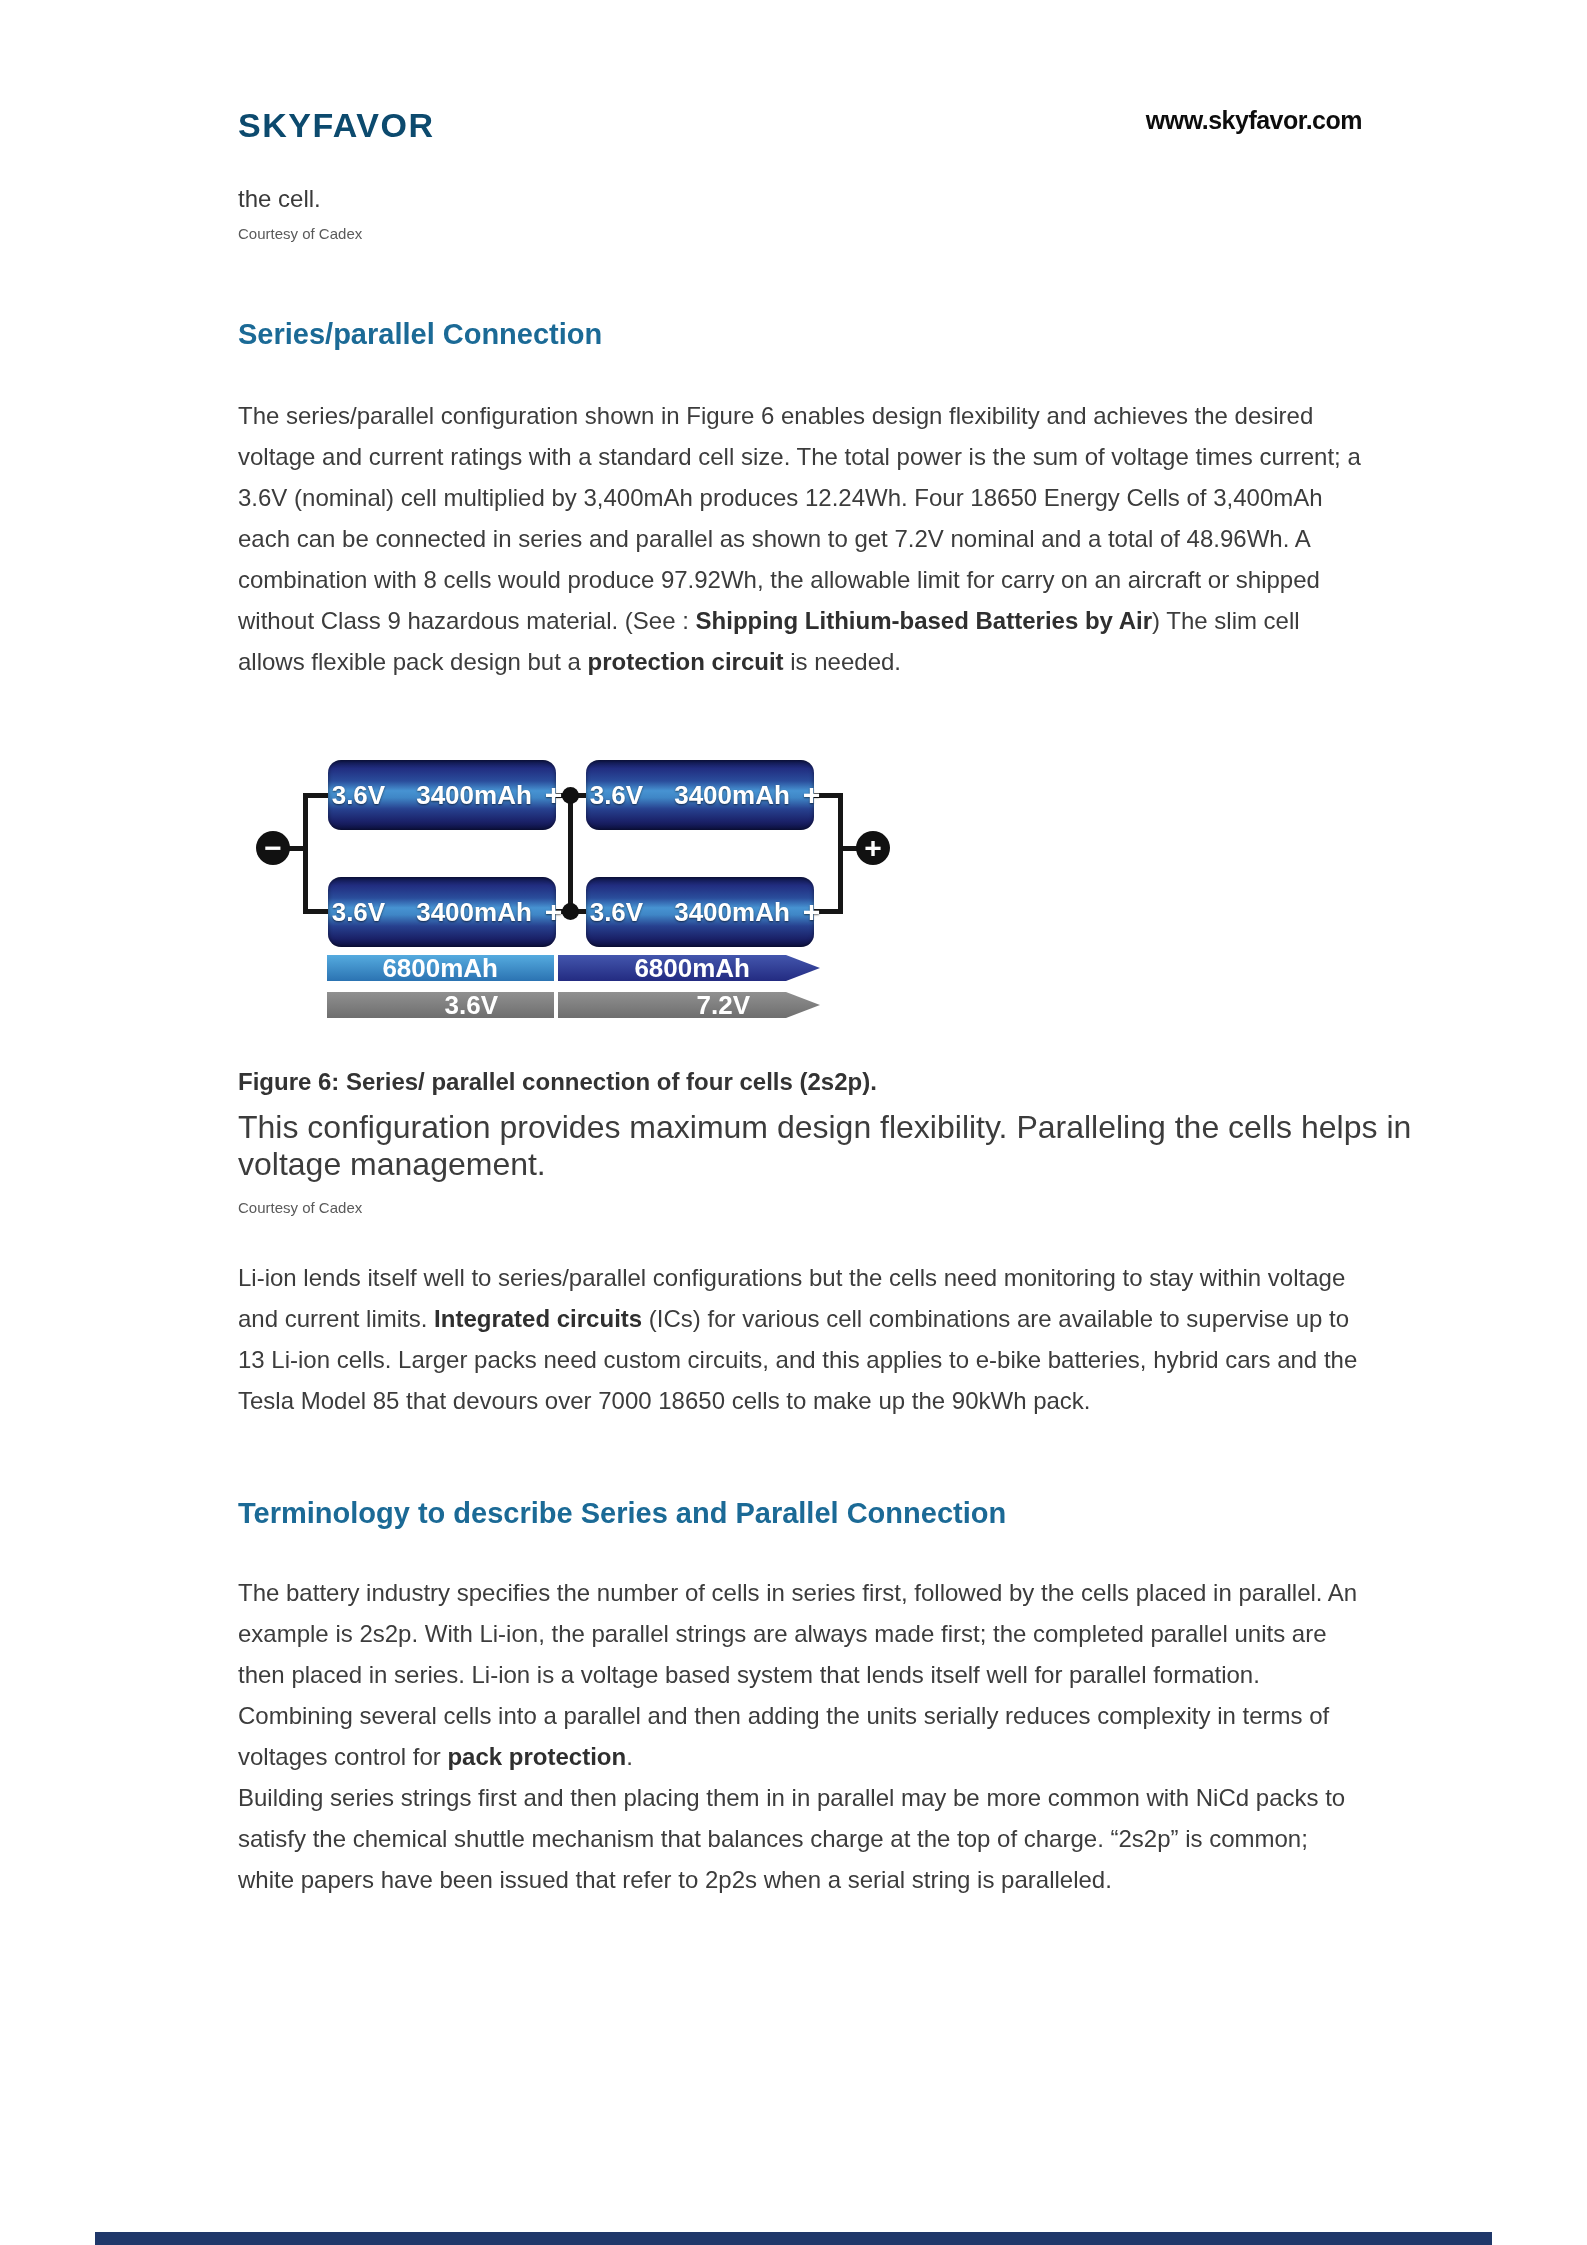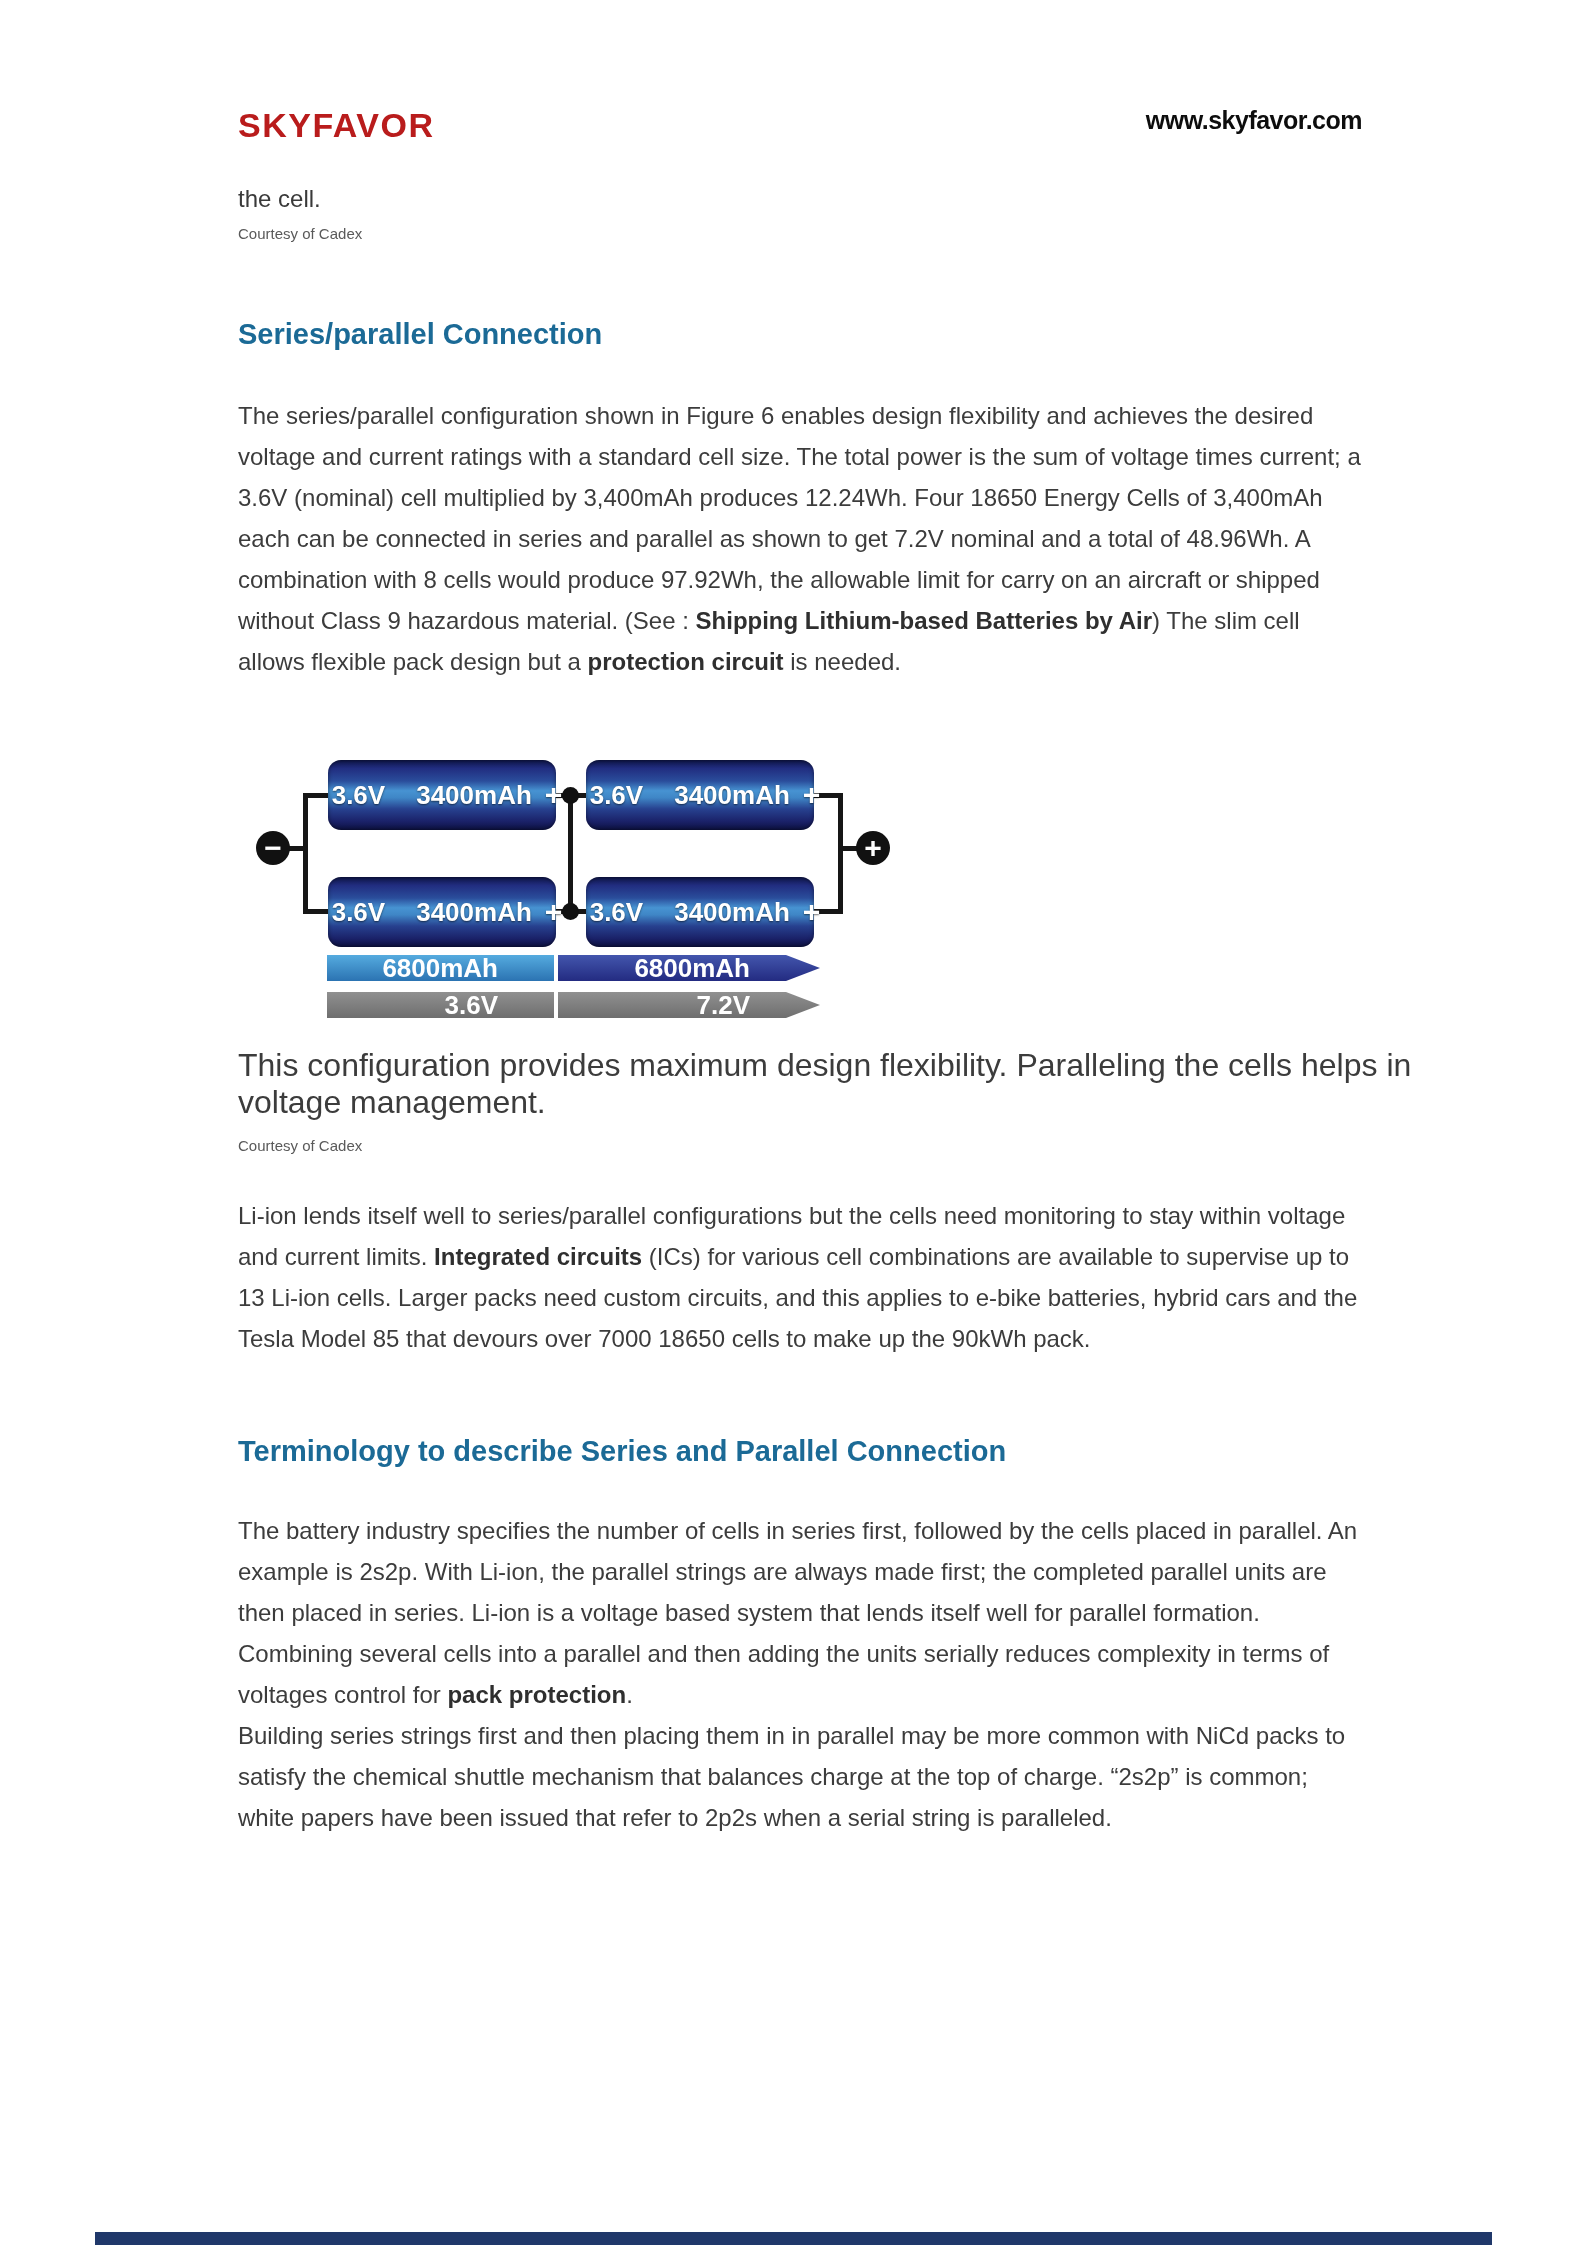--- a/index.html
+++ b/index.html
@@ -3,21 +3,21 @@
 <meta charset="utf-8">
 <style>
   * { margin:0; padding:0; box-sizing:border-box; }
   html,body { background:#ffffff; }
   body { font-family:"Liberation Sans", sans-serif; color:#383838; }
   .page { position:relative; width:1587px; height:2245px; background:#fff; overflow:hidden; }
   .content { margin-left:238px; width:1242px; }
 
   
   .hdr { display:flex; justify-content:space-between; align-items:flex-start; padding-top:106px; }
-  .logo { font-size:34px; font-weight:800; letter-spacing:1.5px; color:#b91c1c; }
+  .logo { font-size:34px; font-weight:800; letter-spacing:1.5px; color:#0c4a6e; }
   .site-url { font-size:25px; font-weight:bold; color:#0d0d0d; margin-right:118px; letter-spacing:-0.5px; }
 
   
   .lead-text { margin-top:40px; font-size:24px; color:#3a3a3a; }
   .courtesy { margin-top:12px; font-size:15px; color:#5a5a5a; }
   h2.sec { margin-top:76px; font-size:29px; font-weight:bold; color:#1b6a96; }
   p.body { margin-top:44px; font-size:24px; line-height:41px; color:#3c3c3c; max-width:1130px; }
   p.body .b { font-weight:bold; color:#2f2f2f; }
 
   
@@ -129,20 +129,21 @@
           <span>6800mAh</span>
         </div>
       <div class="bar bar-par-v">
           <span>3.6V</span>
         </div>
       <div class="bar bar-ser-v">
           <span>7.2V</span>
         </div>
     </div>
 
+    <div class="fig-caption-title">Figure 6: Series/ parallel connection of four cells (2s2p).</div>
     <div class="fig-caption-text">This configuration provides maximum design flexibility. Paralleling the cells helps in voltage management.</div>
     <div class="courtesy" style="margin-top:16px;">Courtesy of Cadex</div>
 
     <p class="body p2"><span>Li-ion lends itself well to series/parallel configurations but the cells need monitoring to stay within voltage and current limits. </span><span class="b">Integrated circuits</span><span> (ICs) for various cell combinations are available to supervise up to 13 Li-ion cells. Larger packs need custom circuits, and this applies to e-bike batteries, hybrid cars and the Tesla Model 85 that devours over 7000 18650 cells to make up the 90kWh pack.</span></p>
 
     <h2 class="sec sec2-heading">Terminology to describe Series and Parallel Connection</h2>
 
     <p class="body p3"><span>The battery industry specifies the number of cells in series first, followed by the cells placed in parallel. An example is 2s2p. With Li-ion, the parallel strings are always made first; the completed parallel units are then placed in series. Li-ion is a voltage based system that lends itself well for parallel formation. Combining several cells into a parallel and then adding the units serially reduces complexity in terms of voltages control for </span><span class="b">pack protection</span><span>.</span><br><span>Building series strings first and then placing them in in parallel may be more common with NiCd packs to satisfy the chemical shuttle mechanism that balances charge at the top of charge. “2s2p” is common; white papers have been issued that refer to 2p2s when a serial string is paralleled.</span></p>
 
   </div>

